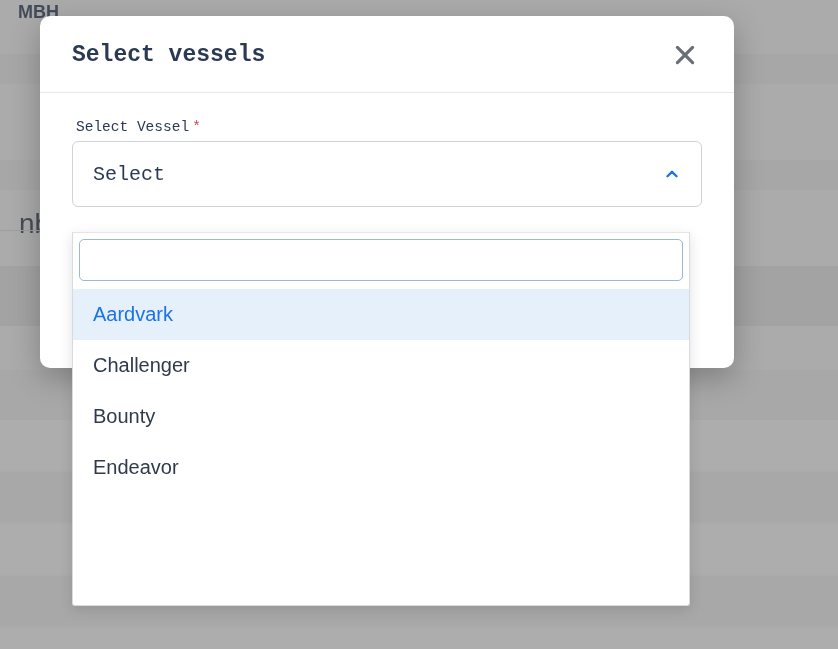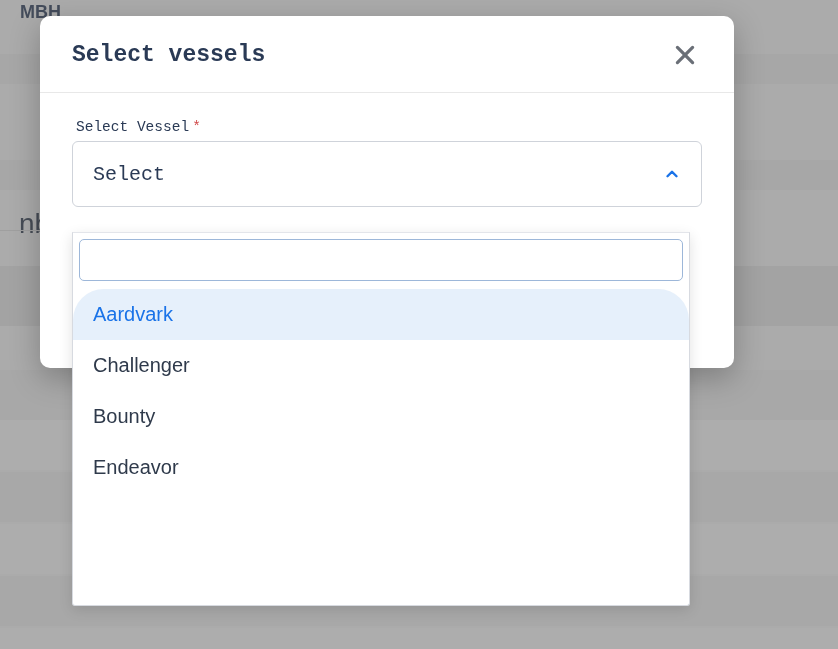--- a/index.html
+++ b/index.html
@@ -12,25 +12,25 @@
       overflow: hidden;
     }
     .bg-page {
       position: absolute;
       inset: 0;
       background: #e5e5e5;
     }
     .bg-text {
       position: absolute;
       top: 0;
-      left: 0;
+      left: 10px;
       color: #2a3a55;
       font-size: 18px;
       font-weight: 600;
-      padding: 2px 20px;
+      padding: 2px 8px;
     }
     .bg-row {
       position: absolute;
       left: 0;
       right: 0;
       height: 30px;
       background: #dedede;
     }
     .bg-row1 { top: 54px; }
     .bg-row2 { top: 160px; }
@@ -142,21 +142,20 @@
       border-radius: 5px;
       outline: none;
       padding: 0 12px;
       font-size: 16px;
       color: #2a3a55;
     }
     .options-container {
       position: relative;
       max-height: 316px;
       overflow-y: scroll;
-      border-radius: 31px;
     }
     .options-container::-webkit-scrollbar { width: 17px; }
     .options-container::-webkit-scrollbar-track { background: #f0f0f0; }
     .options-container::-webkit-scrollbar-thumb { background: #c4c4c4; }
     .option {
       font-size: 20px;
       color: #2f3a4b;
       padding: 14px 20px;
       cursor: pointer;
     }

